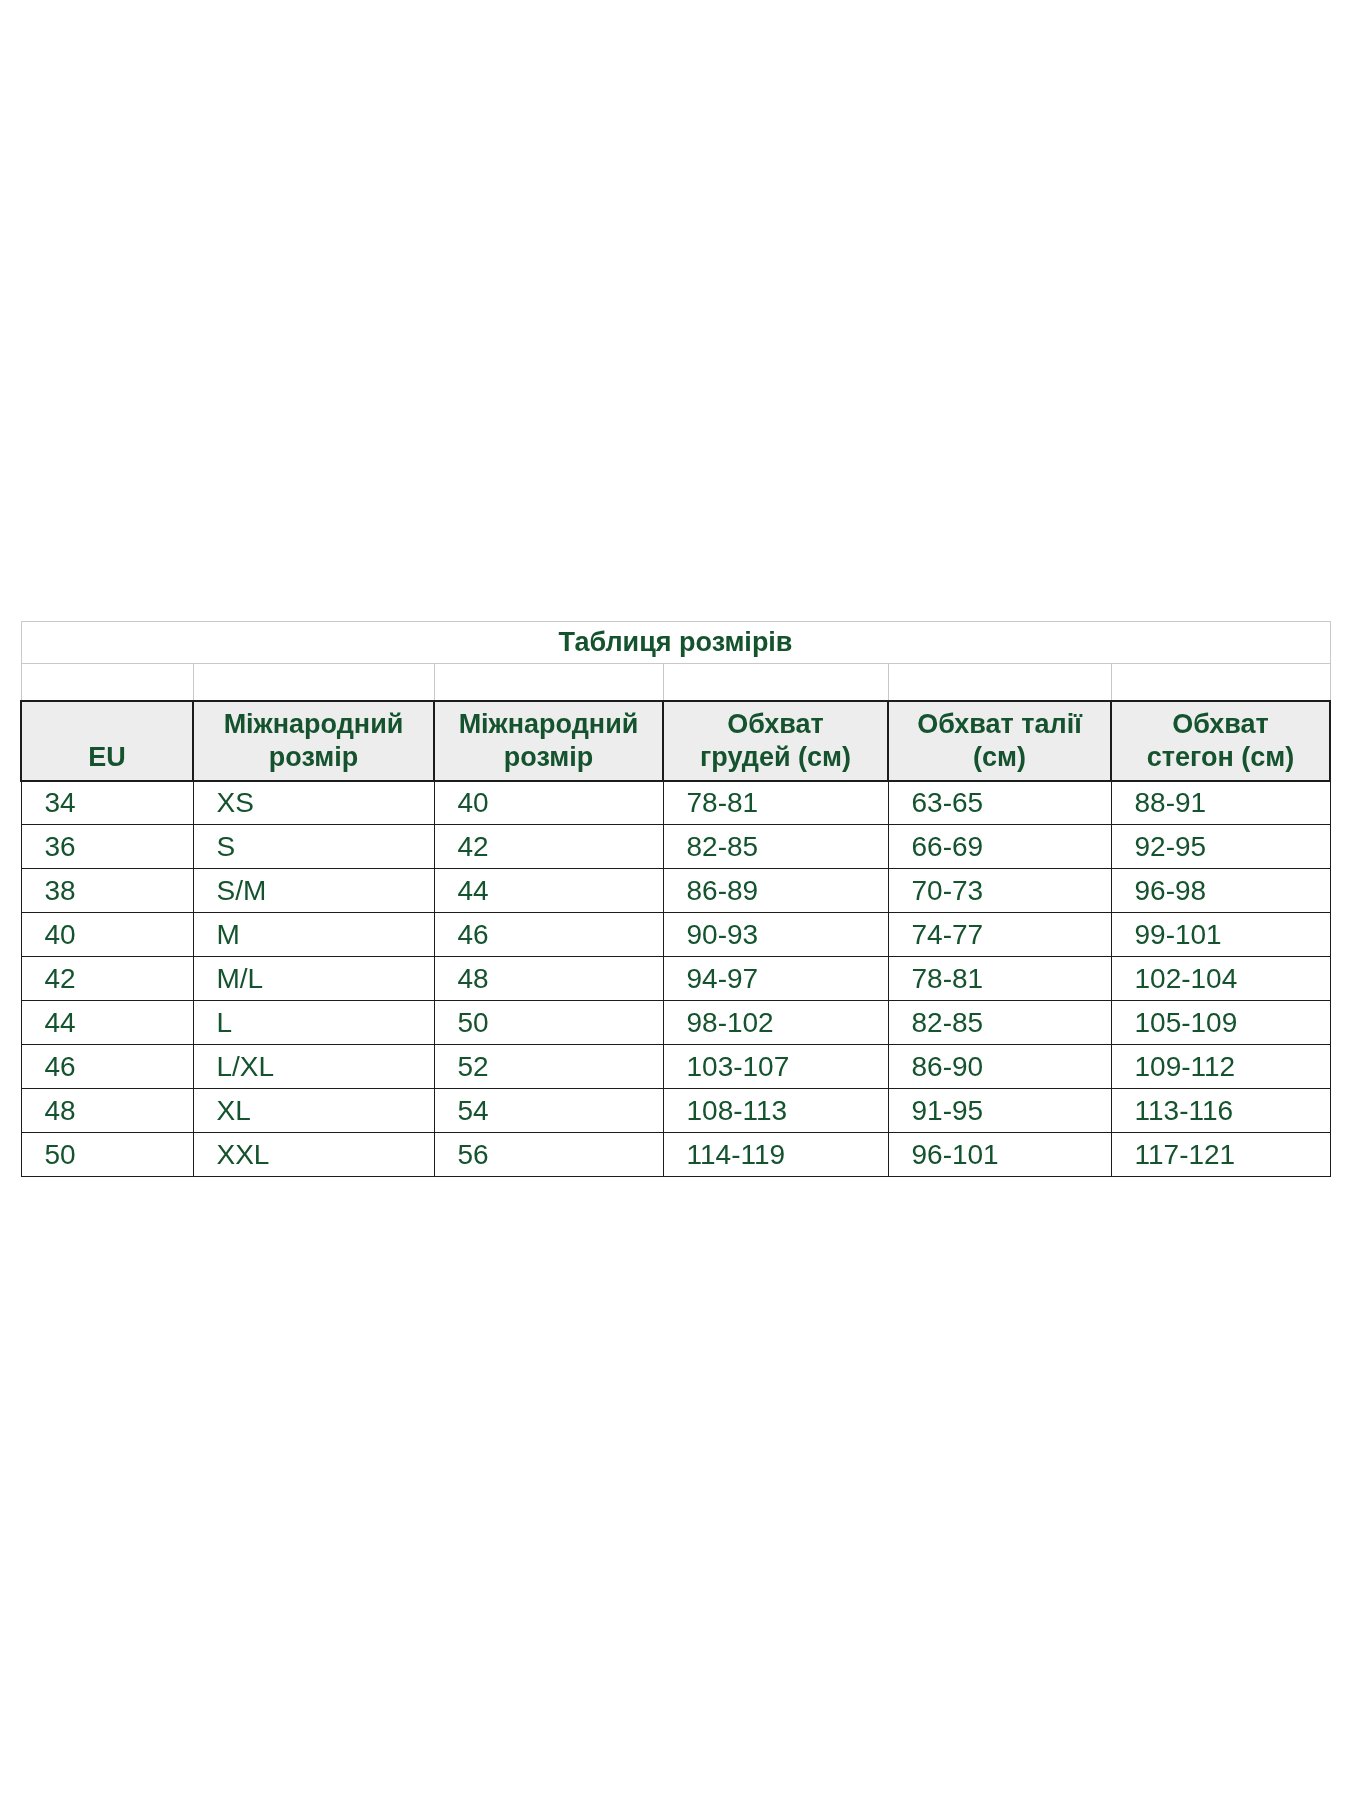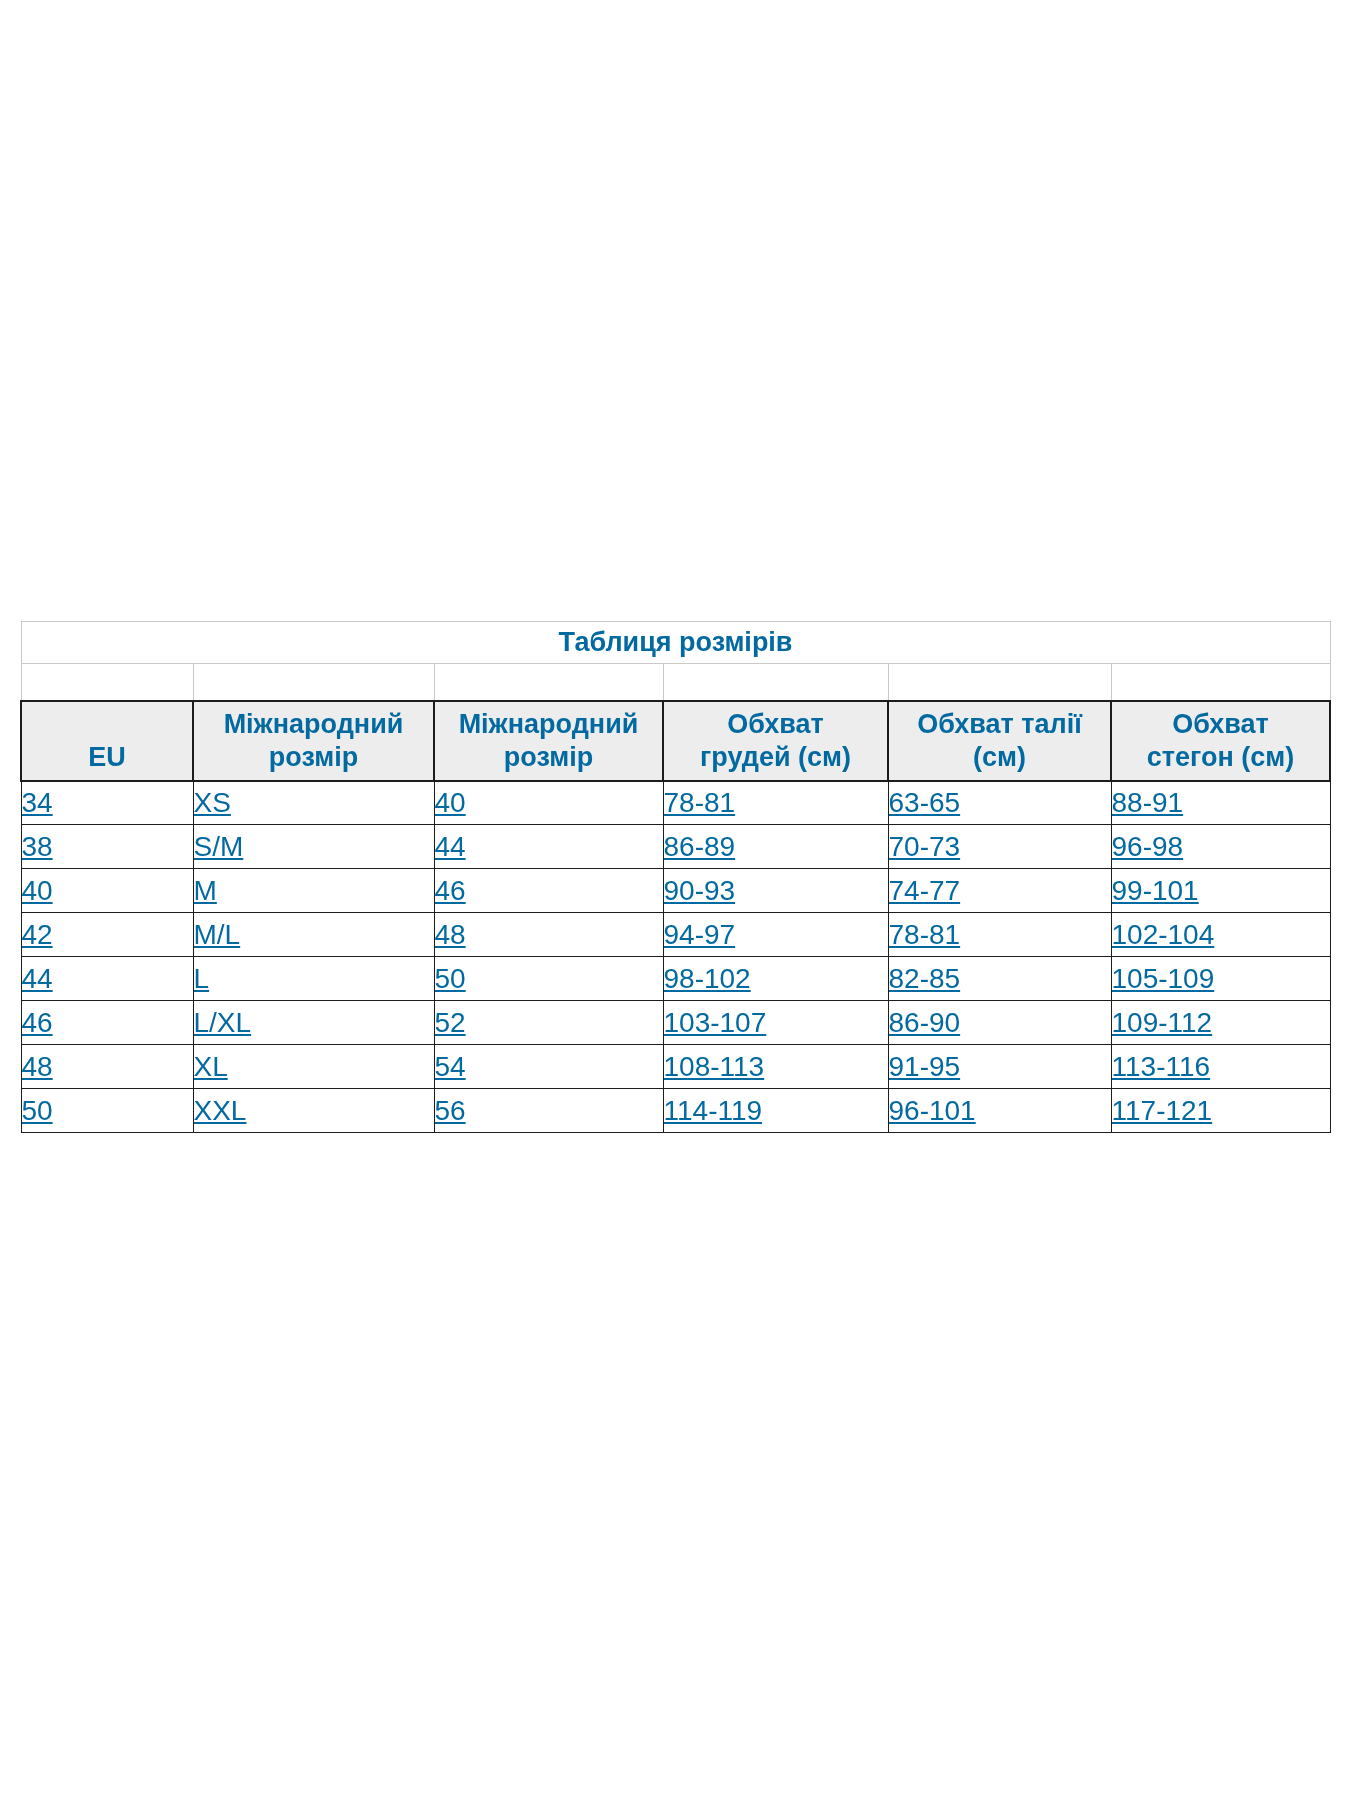--- a/index.html
+++ b/index.html
@@ -4,21 +4,21 @@
 <style>
   * { margin: 0; padding: 0; box-sizing: border-box; }
   html, body { background: #ffffff; }
   .page {
     position: relative;
     width: 1350px;
     height: 1800px;
     background: #ffffff;
     overflow: hidden;
     font-family: "Liberation Sans", "DejaVu Sans", sans-serif;
-    color: #0369a1;
+    color: #14532d;
   }
   table.size-table {
     position: absolute;
     left: 20px;
     top: 621px;
     width: 1309px;
     border-collapse: collapse;
     table-layout: fixed;
   }
   
@@ -53,24 +53,23 @@
   }
   
   .row-data td {
     height: 44px;
     border: 1.5px solid #1c1c1c;
     background: #ffffff;
     font-size: 28px;
     font-weight: normal;
     text-align: left;
     vertical-align: middle;
-    padding-left: 0;
+    padding-left: 23px;
     white-space: nowrap;
     overflow: hidden;
-    text-decoration: underline;
   }
 </style>
 </head>
 <body>
 
 <div class="page">
   <table class="size-table">
     <colgroup>
       <col style="width:172px">
       <col style="width:241px">
@@ -108,20 +107,28 @@
 стегон (см)</th>
     </tr>
 
     <tr class="row-data">
       <td>34</td>
       <td>XS</td>
       <td>40</td>
       <td>78-81</td>
       <td>63-65</td>
       <td>88-91</td>
+    </tr>
+    <tr class="row-data">
+      <td>36</td>
+      <td>S</td>
+      <td>42</td>
+      <td>82-85</td>
+      <td>66-69</td>
+      <td>92-95</td>
     </tr>
     <tr class="row-data">
       <td>38</td>
       <td>S/M</td>
       <td>44</td>
       <td>86-89</td>
       <td>70-73</td>
       <td>96-98</td>
     </tr>
     <tr class="row-data">

